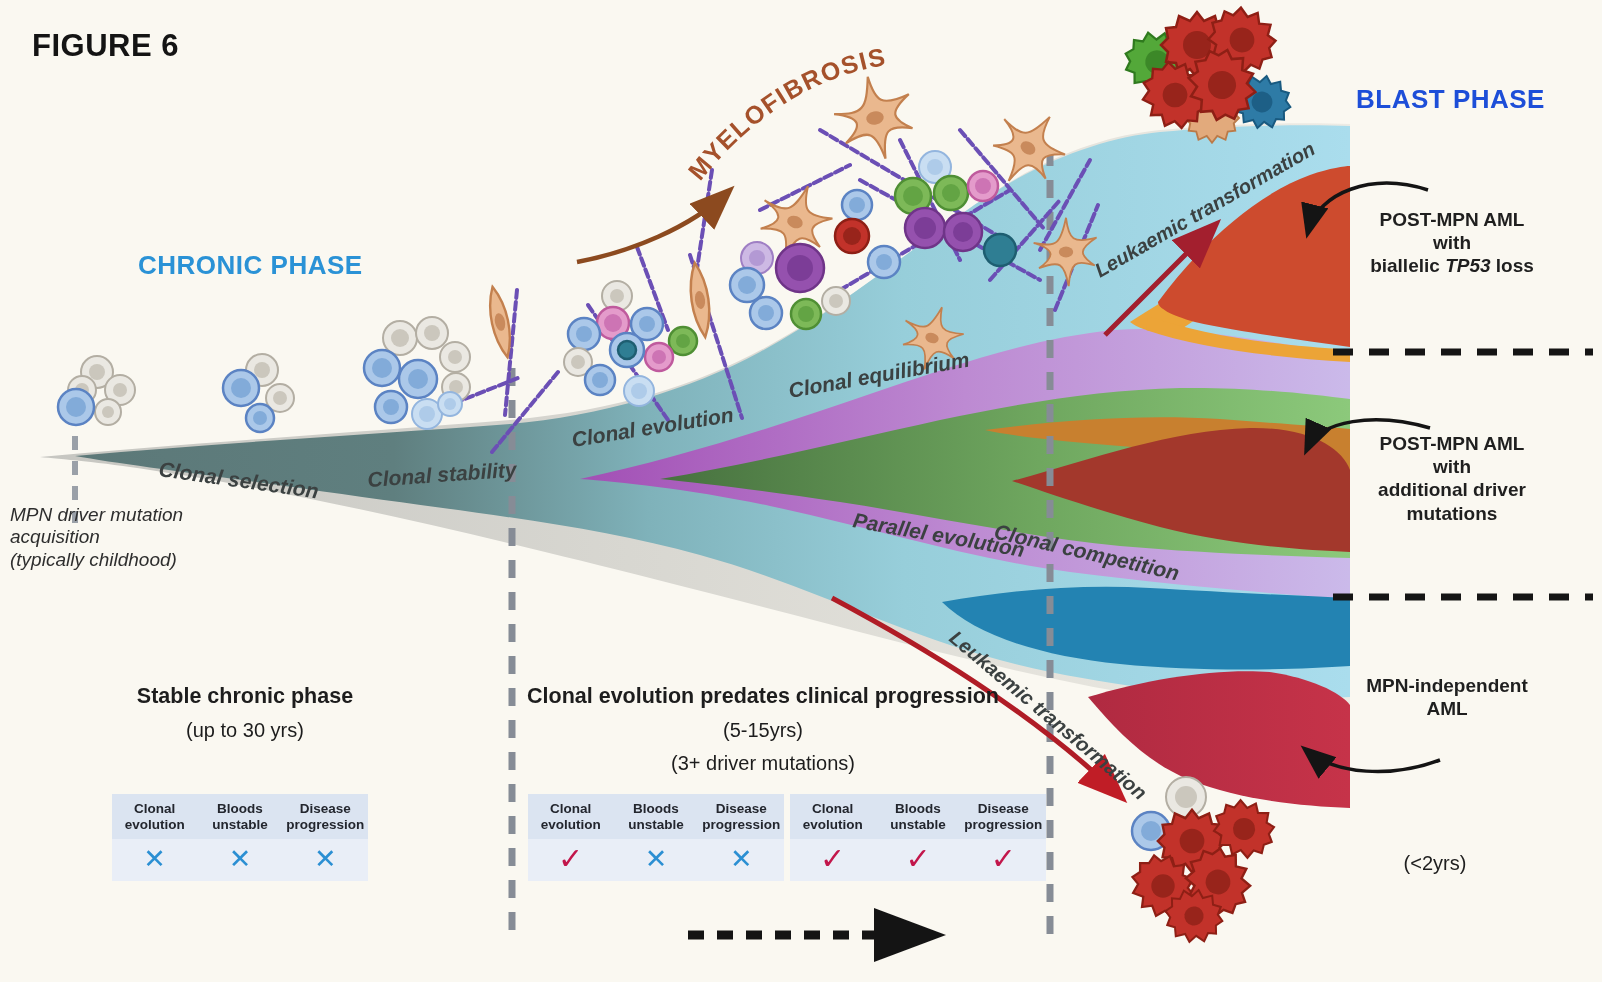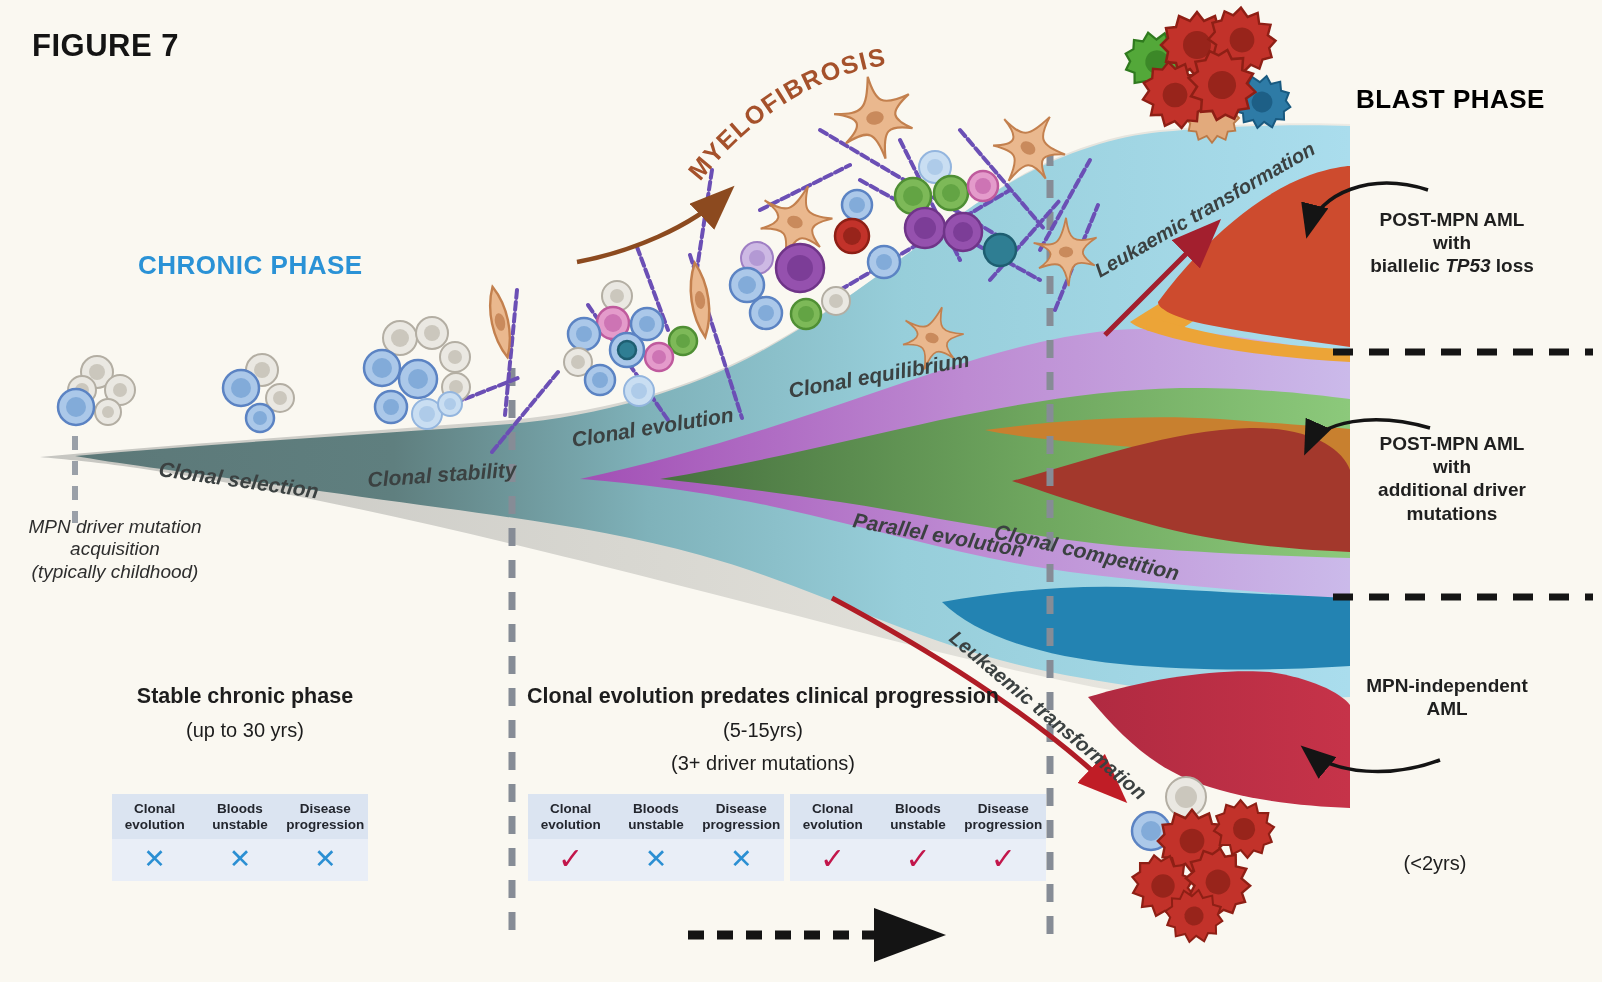--- a/index.html
+++ b/index.html
@@ -3,23 +3,23 @@
 <meta charset="utf-8">
 <style>
   html,body{margin:0;padding:0;}
   body{font-family:"Liberation Sans",sans-serif;background:#e8e8e8;}
   #canvas{position:relative;width:1602px;height:982px;background:#faf8f1;overflow:hidden;}
   #streamsvg{position:absolute;left:0;top:0;}
 
   .abs{position:absolute;}
   .figure-label{left:32px;top:28px;font-size:31px;font-weight:700;color:#141414;letter-spacing:.5px;}
   .chronic{left:138px;top:250px;font-size:26px;font-weight:700;color:#2a92d6;letter-spacing:.5px;}
-  .blast{left:1356px;top:84px;font-size:26px;font-weight:700;color:#000000;letter-spacing:.5px;}
-
-  .left-note{left:10px;top:516px;width:210px;text-align:center;font-style:italic;
+  .blast{left:1356px;top:84px;font-size:26px;font-weight:700;color:#1d4ed8;letter-spacing:.5px;}
+
+  .left-note{left:10px;top:504px;width:210px;text-align:left;font-style:italic;
              font-size:19px;line-height:1.18;color:#2e2e2e;}
 
   .r-note{text-align:center;font-size:19px;font-weight:700;line-height:1.22;color:#1f1f1f;}
   .r-note i{font-style:italic;}
   .note-tp53{left:1352px;top:208px;width:200px;}
   .note-driver{left:1357px;top:432px;width:190px;}
   .note-indep{left:1352px;top:674px;width:190px;}
   .note-rapid{left:1310px;top:842px;width:250px;}
   .note-rapid .l1{font-weight:700;font-size:20px;}
   .note-rapid .l2{font-weight:400;font-size:20px;margin-top:9px;text-align:center;}
@@ -377,21 +377,21 @@
   <text class="stream-label" transform="translate(158 476) rotate(8)">Clonal selection</text>
   <text class="stream-label" transform="translate(368 487) rotate(-4)">Clonal stability</text>
   <text class="stream-label" transform="translate(573 447) rotate(-9)">Clonal evolution</text>
   <text class="stream-label" transform="translate(790 398) rotate(-10)">Clonal equilibrium</text>
   <text class="stream-label" transform="translate(852 527) rotate(10)">Parallel evolution</text>
   <text class="stream-label" transform="translate(993 538) rotate(13)">Clonal competition</text>
   <text class="stream-label leuk-label" transform="translate(1100 278) rotate(-30)">Leukaemic transformation</text>
   <text class="stream-label leuk-label" transform="translate(948 640) rotate(40)">Leukaemic transformation</text>
 </svg>
 
-<div class="abs figure-label">FIGURE 7</div>
+<div class="abs figure-label">FIGURE 6</div>
 <div class="abs chronic">CHRONIC PHASE</div>
 <div class="abs blast">BLAST PHASE</div>
 
 <div class="abs left-note">
   <div>MPN driver mutation</div>
   <div>acquisition</div>
   <div>(typically childhood)</div>
 </div>
 
 <div class="abs r-note note-tp53">

